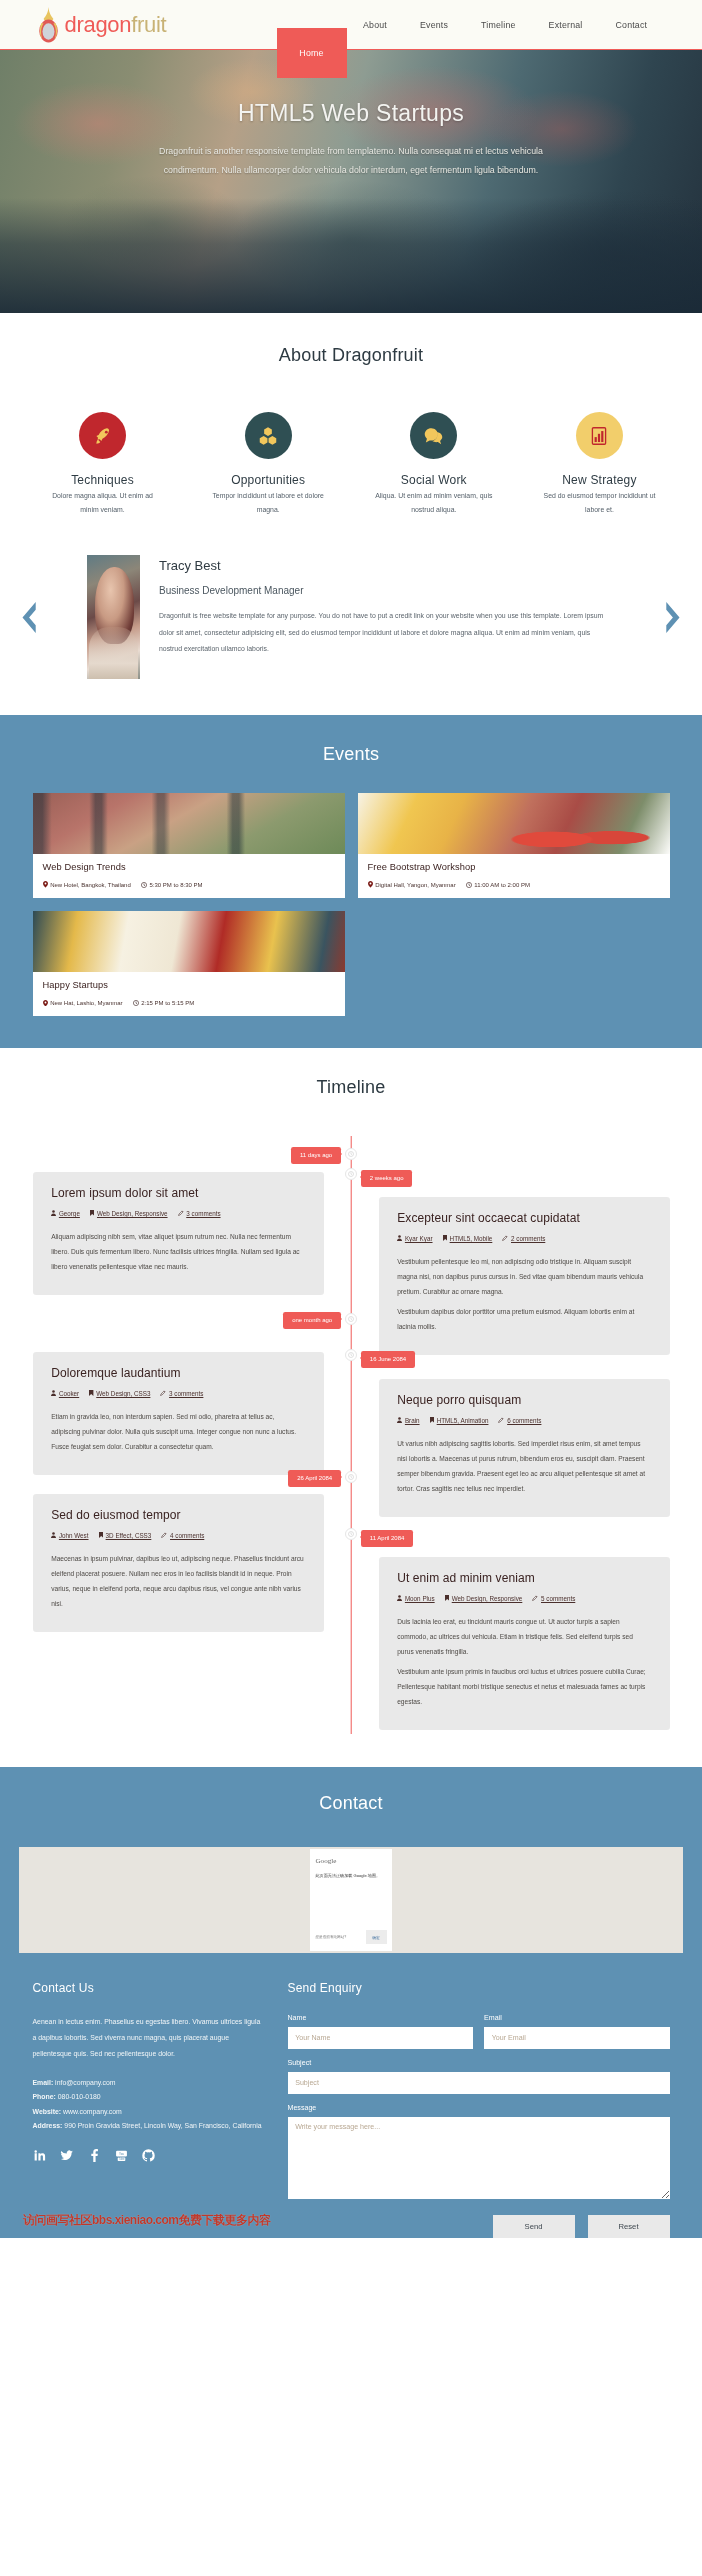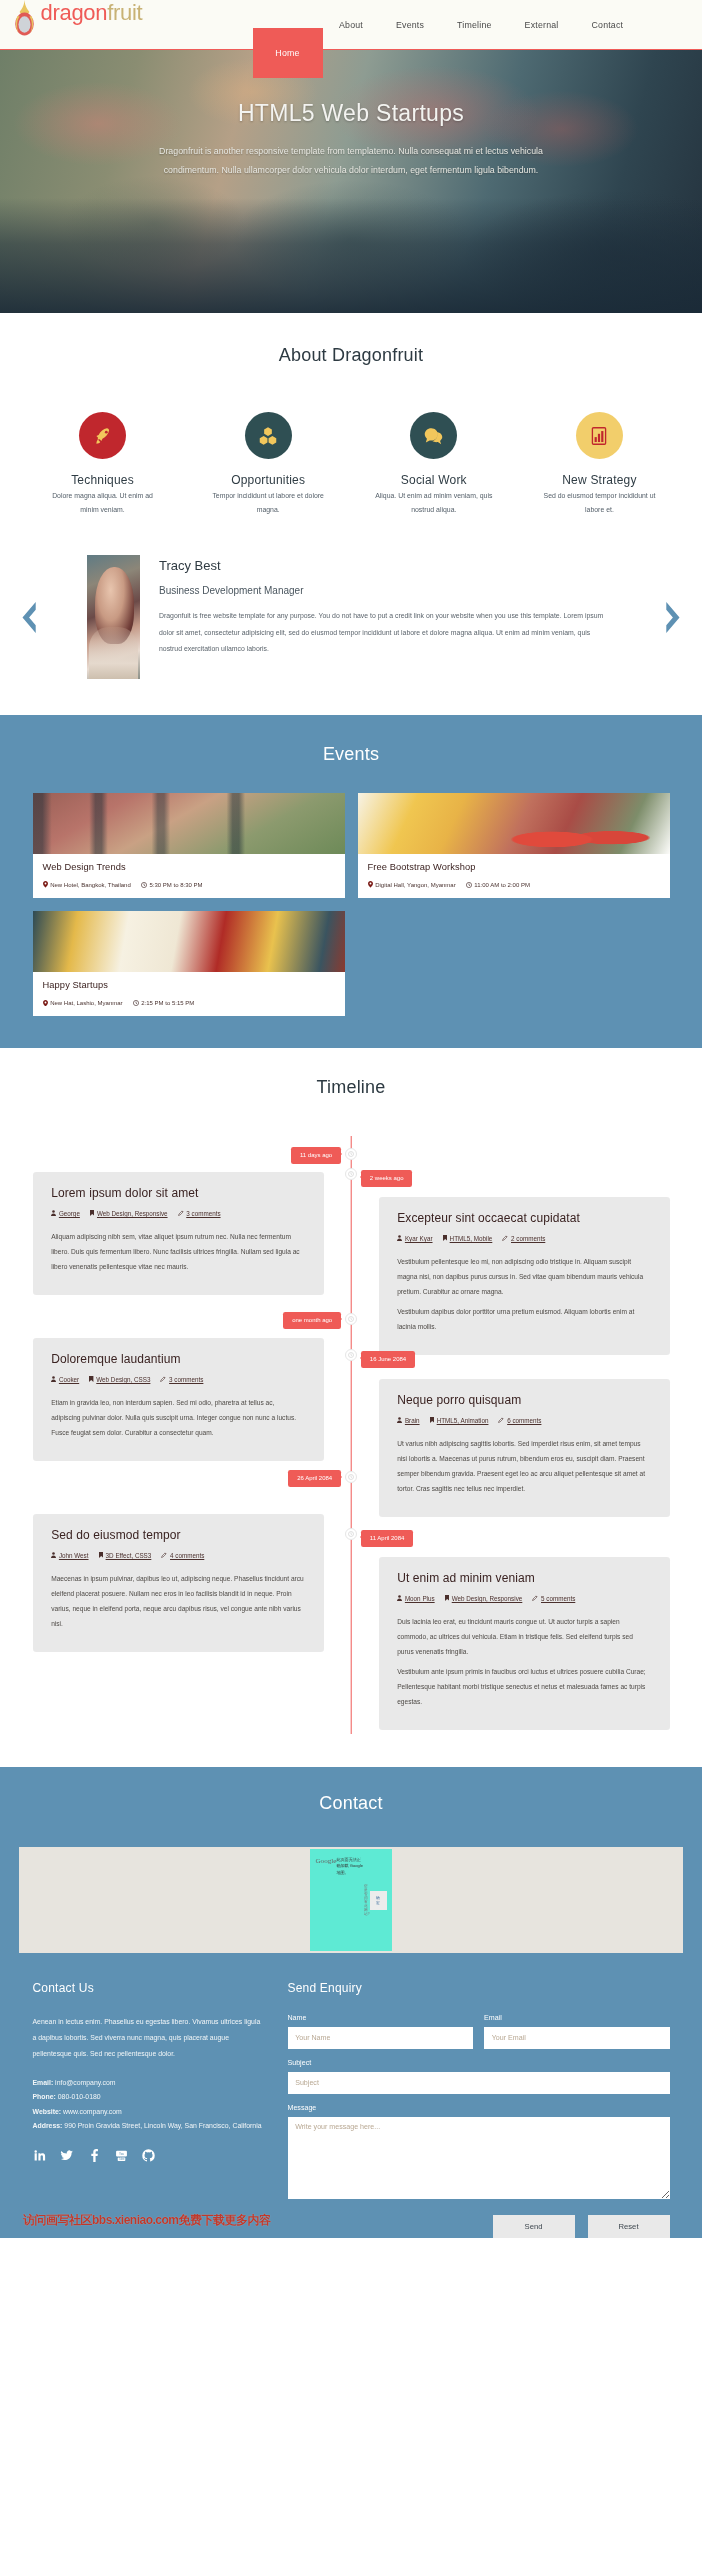--- a/index.html
+++ b/index.html
@@ -20,22 +20,24 @@
     height:50px;
     background:#fbfbf5;
     border-bottom:1.6px solid #ef5b57;
     display:flex;
     align-items:stretch;
     width:702px;
     z-index:40;
   }
   .brand{
     display:flex;
+    align-items:center;
     padding-left:14px;
     width:247px;
+    margin-left:24px;
   }
   .brand-logo{ width:21px; height:36px; position:relative; margin-right:5.5px; }
   .brand-text{
     font-size:22px;
     letter-spacing:-0.3px;
     font-weight:400;
   }
   .brand-text .c1{ color:#ef5b57; }
   .brand-text .c2{ color:#c8b275; }
 
@@ -262,24 +264,24 @@
   .contact{ background:#5e91b3; padding:26px 0 0; }
   .contact .section-title{ color:#fff; margin-bottom:33px; }
   .map-box{
     width:664px; margin:0 auto;
     background:#e7e4de;
     height:106px;
     position:relative;
     display:flex; align-items:flex-start; justify-content:center;
   }
   .map-dialog{
-    width:82px; background:#5eead4; margin-top:2.2px;
+    width:82px; background:#ffffff; margin-top:2.2px;
     padding:7.7px 5.5px 6.6px; font-size:4.4px; color:#444;
     height:102px;
-    display:flex; flex-direction:row;
+    display:flex; flex-direction:column;
   }
   .gdlogo{ font-family:"Liberation Serif", serif; font-size:7.1px; color:#666; margin-bottom:8.8px;}
   .gdmsg{ font-size:4.1px; color:#333; line-height:1.6; margin-bottom:auto;}
   .gdfoot{ display:flex; align-items:center; justify-content:space-between; }
   .gdown{ font-size:3.6px; color:#777; }
   .gdbtn{
     background:#ececec; color:#3f6f9f; font-size:3.8px;
     padding:4.4px 6.6px; border:none; cursor:pointer;
   }
 
@@ -596,21 +598,21 @@
         <p>Vestibulum dapibus dolor porttitor urna pretium euismod. Aliquam lobortis enim at lacinia mollis.</p>
       </div>
 
       <div class="tl-badge left" style="top:176px">one month ago</div>
       <div class="tl-dot" style="top:177px">
         <svg width="6" height="6" viewBox="0 0 12 12">
             <circle cx="6" cy="6" r="5" fill="none" stroke="#cfcfcf" stroke-width="1.2"></circle>
             <path d="M6 3v3.2l2 1.2" stroke="#cfcfcf" stroke-width="1.2" fill="none"></path>
           </svg>
       </div>
-      <div class="tl-card left" style="top:202px">
+      <div class="tl-card left" style="top:216px">
         <h3>Doloremque laudantium</h3>
         <div class="tl-meta">
           <span class="mi">
             <svg width="5" height="6" viewBox="0 0 10 12">
                 <circle cx="5" cy="3" r="2.6" fill="#4a2f2c"></circle>
                 <path d="M0 12c0-3 2.2-5 5-5s5 2 5 5z" fill="#4a2f2c"></path>
               </svg>
             <a>Cooker</a>
           </span>
           <span class="mi">
@@ -664,21 +666,21 @@
         <p>Ut varius nibh adipiscing sagittis lobortis. Sed imperdiet risus enim, sit amet tempus nisi lobortis a. Maecenas ut purus rutrum, bibendum eros eu, suscipit diam. Praesent semper bibendum gravida. Praesent eget leo ac arcu aliquet pellentesque sit amet at tortor. Cras sagittis nec tellus nec imperdiet.</p>
       </div>
 
       <div class="tl-badge left" style="top:334px">26 April 2084</div>
       <div class="tl-dot" style="top:335px">
         <svg width="6" height="6" viewBox="0 0 12 12">
             <circle cx="6" cy="6" r="5" fill="none" stroke="#cfcfcf" stroke-width="1.2"></circle>
             <path d="M6 3v3.2l2 1.2" stroke="#cfcfcf" stroke-width="1.2" fill="none"></path>
           </svg>
       </div>
-      <div class="tl-card left" style="top:378px">
+      <div class="tl-card left" style="top:358px">
         <h3>Sed do eiusmod tempor</h3>
         <div class="tl-meta">
           <span class="mi">
             <svg width="5" height="6" viewBox="0 0 10 12">
                 <circle cx="5" cy="3" r="2.6" fill="#4a2f2c"></circle>
                 <path d="M0 12c0-3 2.2-5 5-5s5 2 5 5z" fill="#4a2f2c"></path>
               </svg>
             <a>John West</a>
           </span>
           <span class="mi">

